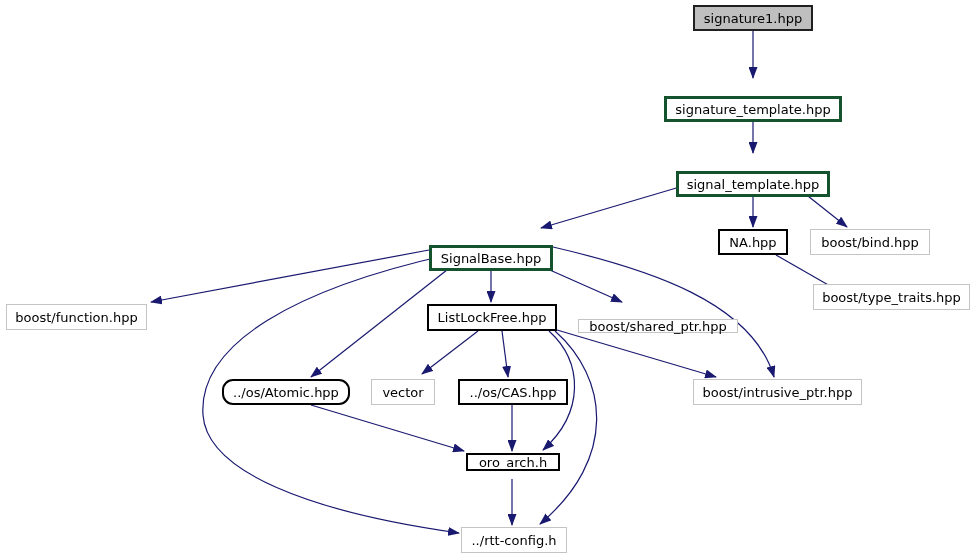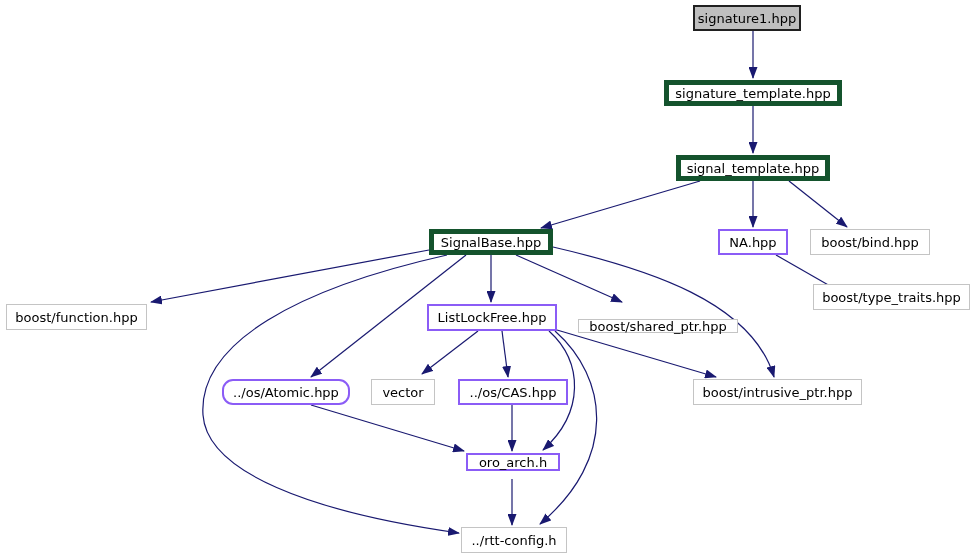--- a/index.html
+++ b/index.html
@@ -27,22 +27,22 @@
     box-sizing: border-box;
     background: #ffffff;
     display: flex;
     align-items: center;
     justify-content: center;
     font-size: 13px;
     color: #000000;
     white-space: nowrap;
     cursor: default;
   }
-  .node-internal      { border: 5px solid #14532d; }
-  .node-internal-bold { border: 2px solid #8b5cf6; }
+  .node-internal      { border: 3px solid #14532d; margin-top: 16px; }
+  .node-internal-bold { border: 2px solid #000000; }
   .node-external      { border: 1px solid #c4c4c4; }
   .node-current       { border: 2px solid #202020; background: #bfbfbf; }
   .node-internal, .node-internal-bold { cursor: pointer; }
 </style>
 </head>
 <body>
 
 <div id="graph">
 
   <svg id="edges" width="979" height="560" viewBox="0 0 979 560">
@@ -68,21 +68,21 @@
       <path d="M502 331 L508 377" marker-end="url(#arrow)"></path>
       <path d="M557 330 L716 377" marker-end="url(#arrow)"></path>
       <path d="M549 331 C583 362 585 412 543 450" marker-end="url(#arrow)"></path>
       <path d="M555 331 C608 378 618 458 540 524" marker-end="url(#arrow)"></path>
       <path d="M311 405 L464 451" marker-end="url(#arrow)"></path>
       <path d="M512 405 L512 451" marker-end="url(#arrow)"></path>
       <path d="M512 479 L512 525" marker-end="url(#arrow)"></path>
     </g>
   </svg>
 
-  <div class="node node-current" style="left:693px; top:5px; width:108px; height:26px;">
+  <div class="node node-current" style="left:693px; top:5px; width:120px; height:26px;">
     <span>signature1.hpp</span>
   </div>
 
   <div class="node node-internal" style="left:664px; top:80px; width:178px; height:26px;">
     <span>signature_template.hpp</span>
   </div>
 
   <div class="node node-internal" style="left:676px; top:155px; width:154px; height:26px;justify-content:center;">
     <span>signal_template.hpp</span>
   </div>

